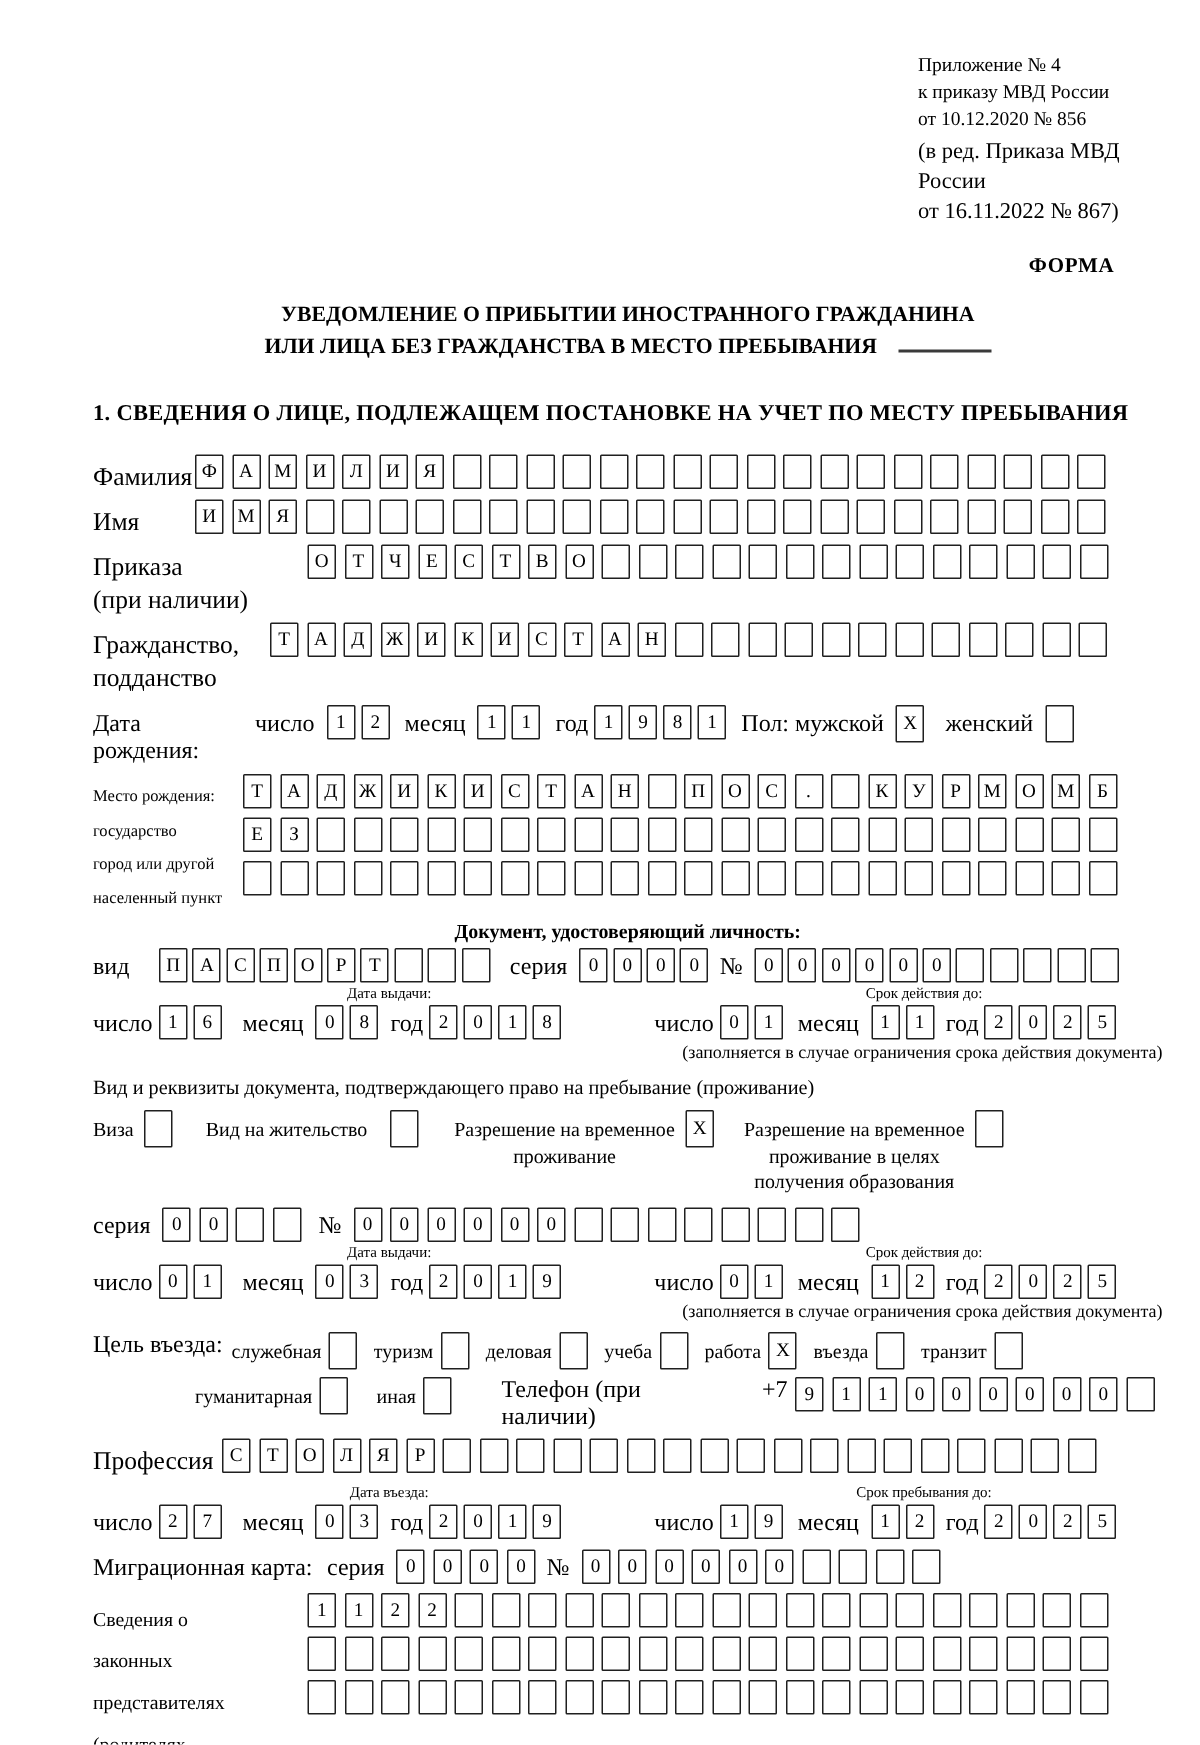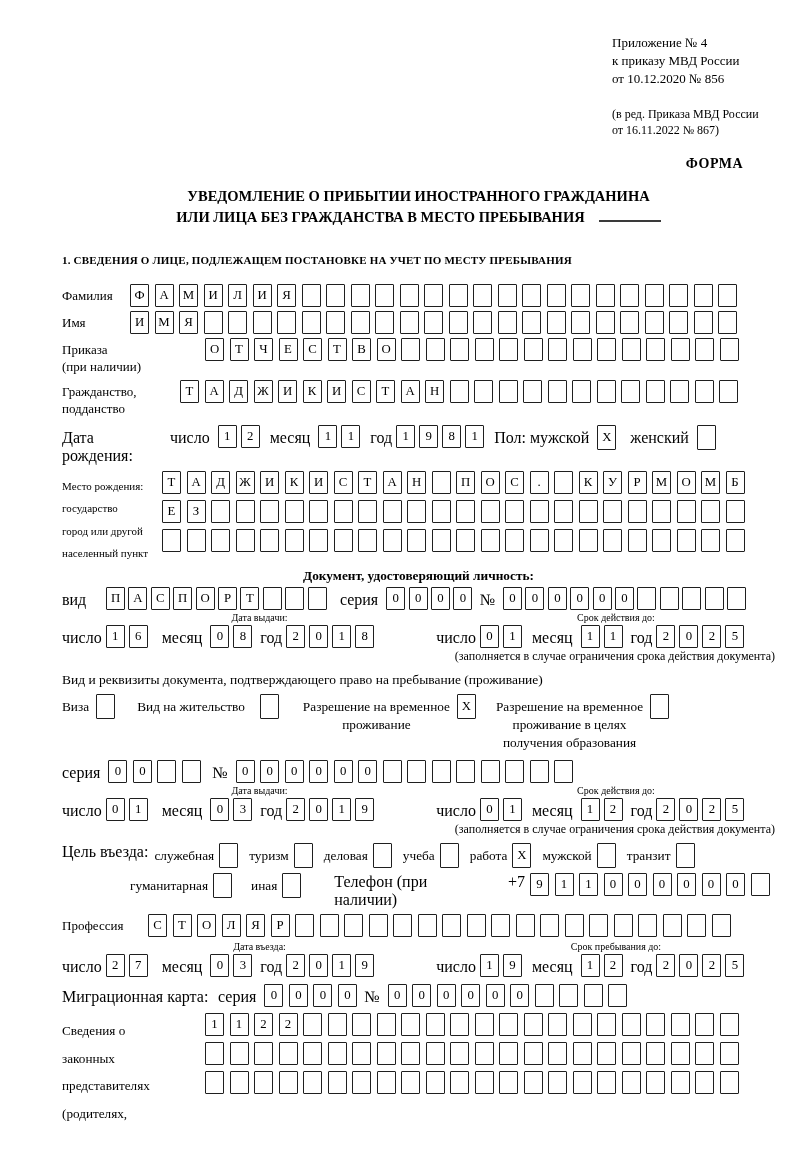--- a/index.html
+++ b/index.html
@@ -1,29 +1,29 @@
 <!DOCTYPE html>
 <html><head>
 <meta charset="utf-8">
 <style>
   html,body{margin:0;padding:0;background:#fff;color:#000;}
   body{width:800px;height:1163px;font-family:"Liberation Serif","DejaVu Serif",serif;overflow:hidden;}
   .page{padding:34px 25px 0 62px;width:713px;}
 
   .top-right{margin-left:550px;width:175px;font-size:13px;line-height:1.38;}
-  .top-right .sub{font-size:12px;margin-top:18px;line-height:1.35;}
+  .top-right .sub{font-size:15px;margin-top:3px;line-height:1.35;}
   .forma{margin-top:18px;text-align:right;padding-right:32px;font-weight:bold;font-size:14px;letter-spacing:.5px;}
 
   .title{margin-top:14px;text-align:center;font-weight:bold;font-size:14.5px;line-height:1.45;}
   .blank-line{display:inline-block;width:62px;border-bottom:2px solid #3a3a3a;height:12px;margin-left:14px;}
 
-  .section-heading{margin-top:26px;font-weight:bold;font-size:11px;letter-spacing:.2px;}
+  .section-heading{margin-top:26px;font-weight:bold;font-size:15px;letter-spacing:.2px;}
 
   .row{display:flex;align-items:flex-start;margin-top:4px;}
-  .lbl{font-size:13px;line-height:1.3;padding-top:4px;flex:0 0 auto;}
+  .lbl{font-size:17px;line-height:1.3;padding-top:4px;flex:0 0 auto;}
   .w-surname{width:68px;}
   .w-patr{width:143px;}
   .w-cit{width:118px;}
   .w-place{width:100px;font-size:11px;line-height:2.05;}
   .w-prof{width:86px;}
   .w-rep{width:143px;font-size:13.2px;line-height:2.1;}
 
   .boxes{display:inline-flex;flex-wrap:nowrap;}
   .cell{flex:0 0 auto;box-sizing:content-box;width:17px;height:21px;border:1.6px solid #1f1f1f;border-radius:1px;margin-right:5.5px;display:inline-flex;align-items:center;justify-content:center;font-size:12.8px;background:#fff;}
   .tight .cell{margin-right:3.4px;}
@@ -547,21 +547,21 @@
           <span class="cell"></span>
         </span>
     </span>
     <span class="opt">
       <span class="olbl">работа</span>
       <span class="boxes chk">
           <span class="cell">X</span>
         </span>
     </span>
     <span class="opt">
-      <span class="olbl">мужской</span>
+      <span class="olbl">въезда</span>
       <span class="boxes chk">
           <span class="cell"></span>
         </span>
     </span>
     <span class="opt">
       <span class="olbl">транзит</span>
       <span class="boxes chk">
           <span class="cell"></span>
         </span>
     </span>

